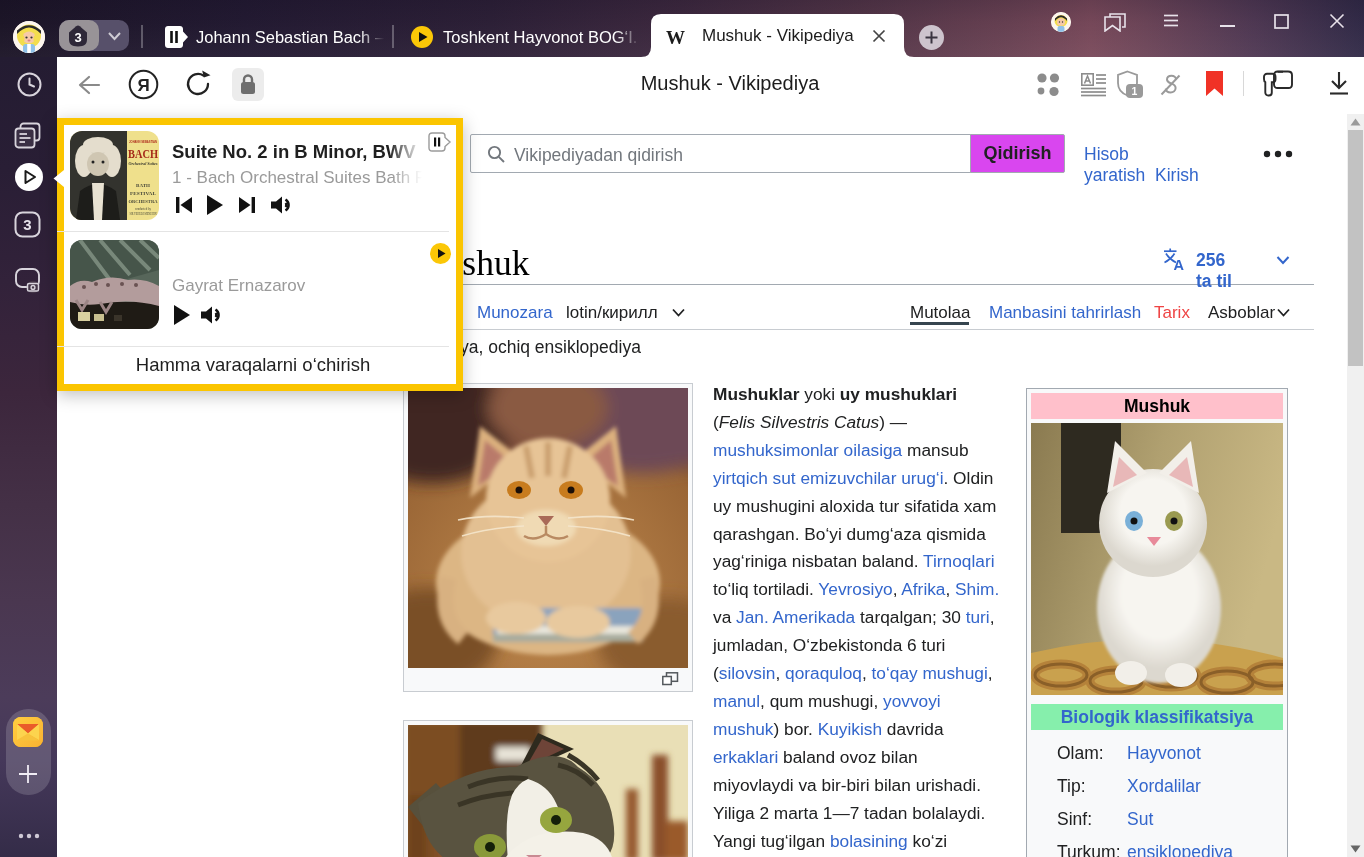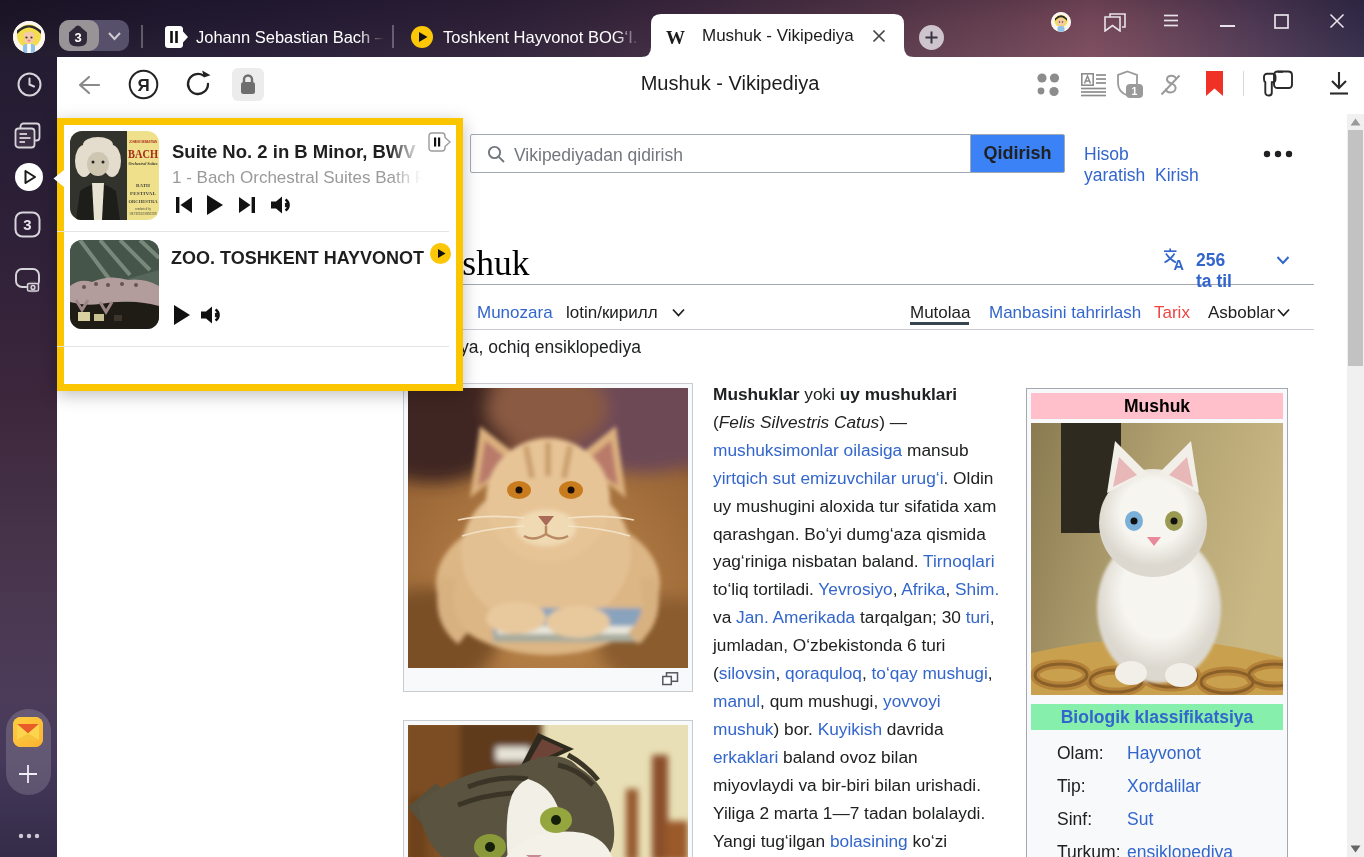--- a/index.html
+++ b/index.html
@@ -260,21 +260,21 @@
   </svg>
 
 <div id="wiki" class="abs" style="left:0;top:4px;width:1240px;height:857px;">
 
   <div class="abs" style="left:470px;top:130px;width:501px;height:39px;border:1px solid #a2a9b1;border-radius:2px 0 0 2px;box-sizing:border-box;"></div>
   <svg class="abs" style="left:486px;top:140px;" width="20" height="20" viewBox="0 0 20 20">
       <circle cx="8.5" cy="8.5" r="5.6" fill="none" stroke="#72777d" stroke-width="1.9"></circle>
       <line x1="12.8" y1="12.8" x2="18" y2="18" stroke="#72777d" stroke-width="1.9"></line>
     </svg>
   <div class="abs" style="left:514px;top:140.5px;font-size:17.5px;color:#72777d;">Vikipediyadan qidirish</div>
-  <div class="abs" style="left:970px;top:130px;width:95px;height:39px;border:1px solid #a2a9b1;border-radius:0 2px 2px 0;box-sizing:border-box;background:#3b82f6;font-size:18px;font-weight:bold;color:#202122;text-align:center;line-height:37px;">Qidirish</div>
+  <div class="abs" style="left:970px;top:130px;width:95px;height:39px;border:1px solid #a2a9b1;border-radius:0 2px 2px 0;box-sizing:border-box;background:#d946ef;font-size:18px;font-weight:bold;color:#202122;text-align:center;line-height:37px;">Qidirish</div>
   <div class="abs" style="left:1084px;top:140px;font-size:17.5px;"><a class="blue">Hisob yaratish</a>&nbsp;&nbsp;<a class="blue">Kirish</a></div>
   <svg class="abs" style="left:1263px;top:146px;" width="30" height="8" viewBox="0 0 30 8" fill="#202122">
       <circle cx="4" cy="4" r="3.2"></circle>
       <circle cx="15" cy="4" r="3.2"></circle>
       <circle cx="26" cy="4" r="3.2"></circle>
     </svg>
 
   <div class="abs serif" style="left:413px;top:238px;font-size:35.5px;color:#000;">Mushuk</div>
   <div class="abs" style="left:405px;top:280px;width:909px;height:1px;background:#a2a9b1;"></div>
 
@@ -536,28 +536,29 @@
       <circle cx="14" cy="47" r="2" fill="#6a5252"></circle>
         <circle cx="26" cy="44" r="2" fill="#6a5252"></circle>
         <circle cx="38" cy="45" r="2" fill="#6a5252"></circle>
         <circle cx="52" cy="44" r="2" fill="#6a5252"></circle>
         <circle cx="66" cy="45" r="2" fill="#6a5252"></circle>
       <rect x="8" y="72" width="12" height="9" fill="#d8d0a0"></rect>
         <rect x="24" y="74" width="10" height="7" fill="#c8c090"></rect>
       <rect x="44" y="75" width="8" height="6" fill="#3a342a"></rect>
     </g>
   </svg>
-  <div class="abs" style="left:114px;top:130px;width:252px;font-size:18px;font-weight:bold;color:#1f1f1f;white-space:nowrap;">ZOO. TOSHKENT HAYVONOT</div>
   <div class="abs" style="left:373px;top:125px;width:21px;height:21px;border-radius:50%;background:#fbc707;"></div>
   <svg class="abs" style="left:373px;top:125px;" width="21" height="21" viewBox="0 0 21 21">
       <path d="M8 6 L15.5 10.5 L8 15 Z" fill="#111"></path>
     </svg>
+  <div class="abs" style="left:115px;top:158px;width:250px;font-size:17px;color:#9a9a9a;">Gayrat Ernazarov</div>
 
   <svg class="abs" style="left:114px;top:185px;" width="20" height="24" viewBox="0 0 20 24">
       <path d="M3 2 L19 12 L3 22 Z" fill="#111"></path>
     </svg>
   <svg class="abs" style="left:142px;top:186px;" width="25" height="22" viewBox="0 0 25 22">
       <path d="M2 7.5 H7 L13 2.5 V19.5 L7 14.5 H2 Z" fill="#111"></path>
       <path d="M16.5 5.5 A6.5 6.5 0 0 1 16.5 16.5" fill="none" stroke="#111" stroke-width="2.6"></path>
       <path d="M16.5 9 A2.8 2.8 0 0 1 16.5 13" fill="none" stroke="#111" stroke-width="2.4"></path>
     </svg>
   <div class="abs" style="left:0px;top:228px;width:392px;height:1px;background:#e4e4e4;"></div>
+  <div class="abs" style="left:0px;top:236px;width:392px;text-align:center;font-size:18.5px;color:#1f1f1f;">Hamma varaqalarni o‘chirish</div>
 </div>
 
 </body></html>

